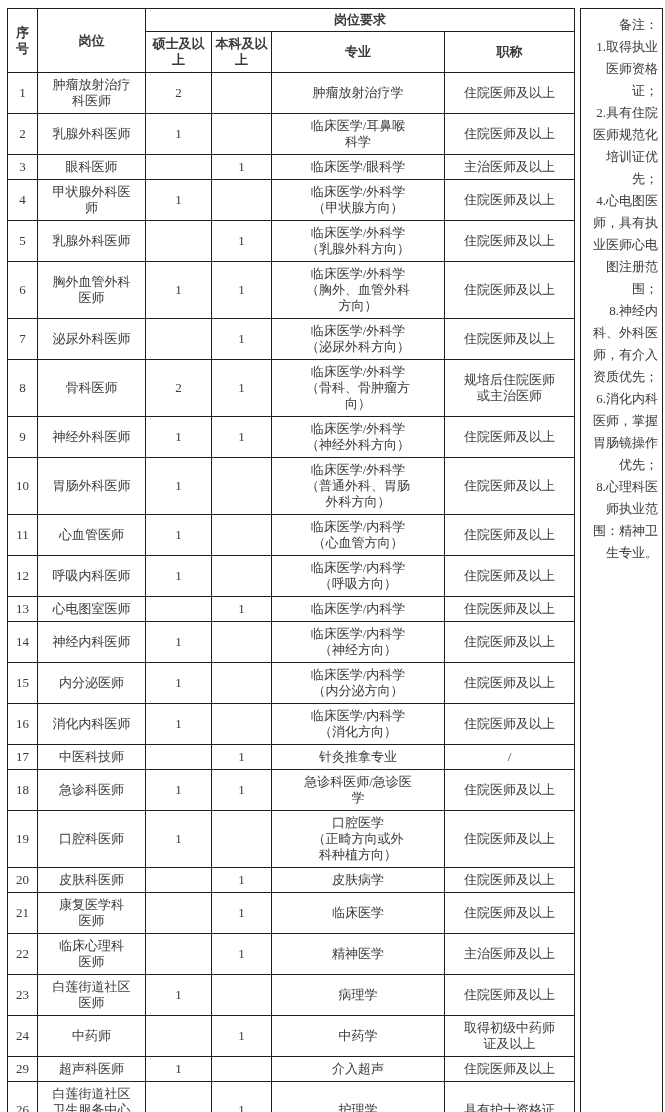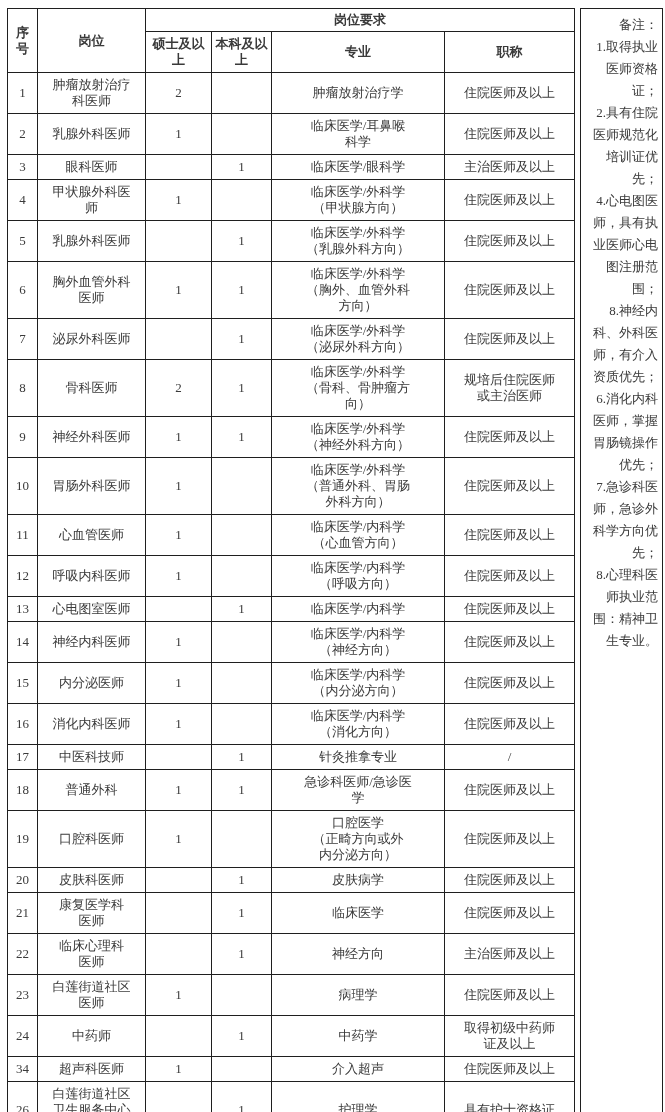--- a/index.html
+++ b/index.html
@@ -241,35 +241,35 @@
           <tr>
             <td>17</td>
             <td>中医科技师</td>
             <td></td>
             <td>1</td>
             <td>针灸推拿专业</td>
             <td>/</td>
           </tr>
           <tr>
             <td>18</td>
-            <td>普通外科</td>
+            <td>急诊科医师</td>
             <td>1</td>
             <td>1</td>
             <td>急诊科医师/急诊医
 学</td>
             <td>住院医师及以上</td>
           </tr>
           <tr>
             <td>19</td>
             <td>口腔科医师</td>
             <td>1</td>
             <td></td>
             <td>口腔医学
 （正畸方向或外
-内分泌方向）</td>
+科种植方向）</td>
             <td>住院医师及以上</td>
           </tr>
           <tr>
             <td>20</td>
             <td>皮肤科医师</td>
             <td></td>
             <td>1</td>
             <td>皮肤病学</td>
             <td>住院医师及以上</td>
           </tr>
@@ -281,21 +281,21 @@
             <td>1</td>
             <td>临床医学</td>
             <td>住院医师及以上</td>
           </tr>
           <tr>
             <td>22</td>
             <td>临床心理科
 医师</td>
             <td></td>
             <td>1</td>
-            <td>神经方向</td>
+            <td>精神医学</td>
             <td>主治医师及以上</td>
           </tr>
           <tr>
             <td>23</td>
             <td>白莲街道社区
 医师</td>
             <td>1</td>
             <td></td>
             <td>病理学</td>
             <td>住院医师及以上</td>
@@ -303,21 +303,21 @@
           <tr>
             <td>24</td>
             <td>中药师</td>
             <td></td>
             <td>1</td>
             <td>中药学</td>
             <td>取得初级中药师
 证及以上</td>
           </tr>
           <tr>
-            <td>34</td>
+            <td>29</td>
             <td>超声科医师</td>
             <td>1</td>
             <td></td>
             <td>介入超声</td>
             <td>住院医师及以上</td>
           </tr>
           <tr>
             <td>26</td>
             <td>白莲街道社区
 卫生服务中心
@@ -331,19 +331,18 @@
     </table>
 
     <aside class="remarks">
       <div class="remarks-heading">备注：</div>
       <div id="remarks-list">
           <div class="remark-item">1.取得执业医师资格证；</div>
           <div class="remark-item">2.具有住院医师规范化培训证优先；</div>
           <div class="remark-item">4.心电图医师，具有执业医师心电图注册范围；</div>
           <div class="remark-item">8.神经内科、外科医师，有介入资质优先；</div>
           <div class="remark-item">6.消化内科医师，掌握胃肠镜操作优先；</div>
-          <div class="remark-item">7.急诊科医师，急诊外科学方向优先；</div>
           <div class="remark-item">8.心理科医师执业范围：精神卫生专业。</div>
         </div>
     </aside>
 
   </div>
 </div>
 
 </body></html>

